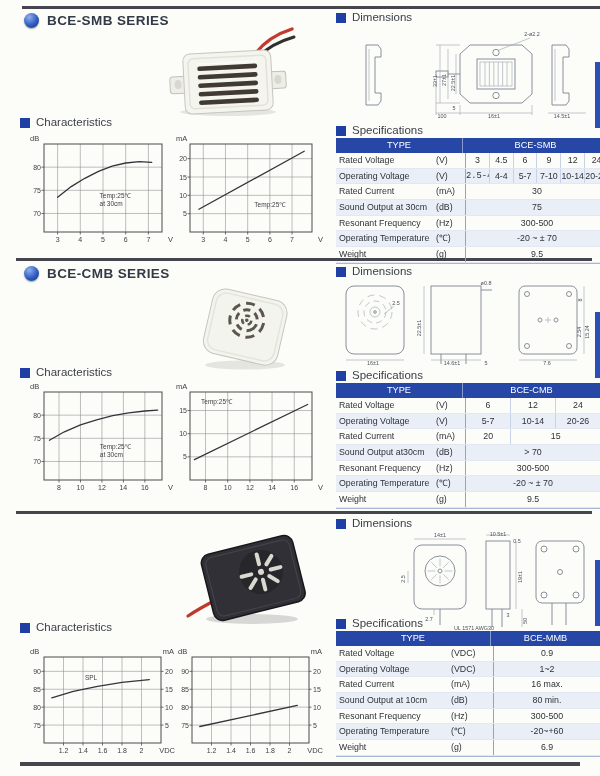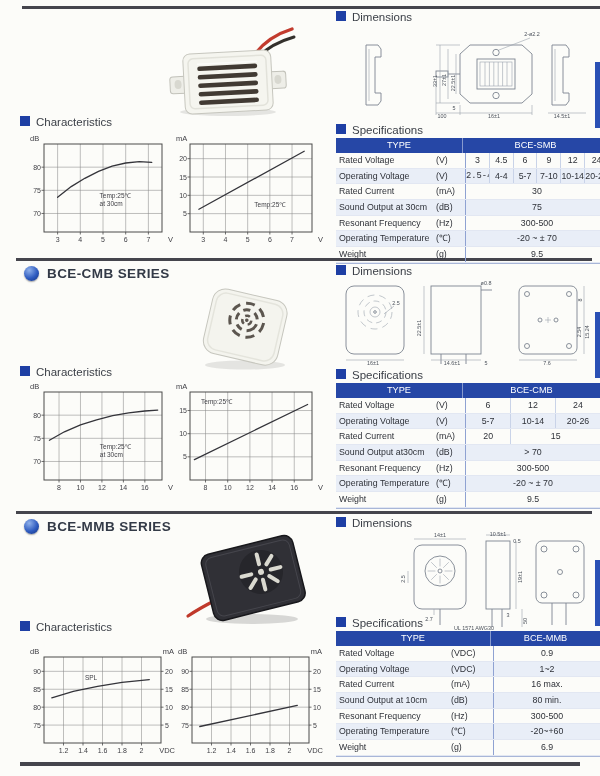--- a/index.html
+++ b/index.html
@@ -4,21 +4,21 @@
 <style>
   html,body{margin:0;padding:0;background:#e8e8e4;}
   .page{position:relative;width:600px;height:776px;background:#fcfcf9;overflow:hidden;
         font-family:"Liberation Sans",sans-serif;}
   .rule{position:absolute;background:#45454d;}
   .series-title{position:absolute;display:flex;align-items:center;gap:8px;
         font-weight:bold;font-size:13.5px;color:#333a47;letter-spacing:.4px;}
   .bullet{width:15px;height:15px;border-radius:50%;flex:0 0 15px;
         background:radial-gradient(circle at 35% 28%, #8fb0ea, #2f5cc0 55%, #122f7c);
         box-shadow:0 1px 1.5px rgba(0,0,0,.35);}
-  .subhdr{position:absolute;display:flex;align-items:flex-start;gap:6px;
+  .subhdr{position:absolute;display:flex;align-items:flex-end;gap:6px;
         font-size:11.5px;color:#3c4048;}
   .sq{width:10px;height:10px;background:#1e3fa4;flex:0 0 10px;}
   svg{position:absolute;overflow:visible;}
   svg text{font-family:"Liberation Sans",sans-serif;}
   .chart .grid{stroke:#8a8a8a;stroke-width:.55;}
   .chart .box{fill:none;stroke:#4a4a4a;stroke-width:1;}
   .chart .tickmark{stroke:#4a4a4a;stroke-width:.8;}
   .chart .curve{fill:none;stroke:#34343a;stroke-width:1.3;stroke-linecap:round;}
   .chart .tick{font-size:7px;fill:#3e3e44;}
   .chart .lab{font-size:7.5px;fill:#3e3e44;}
@@ -50,20 +50,24 @@
 
   <div class="rule" style="left:22px;top:6px;width:578px;height:3px"></div>
   <div class="rule" style="left:16px;top:258px;width:576px;height:3px"></div>
   <div class="rule" style="left:16px;top:511px;width:576px;height:3px"></div>
   <div class="rule" style="left:20px;top:762px;width:560px;height:4px"></div>
 
   <div class="edge-tab" style="left:595px;top:62px;height:66px"></div>
   <div class="edge-tab" style="left:595px;top:312px;height:66px"></div>
   <div class="edge-tab" style="left:595px;top:560px;height:66px"></div>
 
+  <div class="series-title" style="left:24px;top:13px">
+    <span class="bullet"></span>
+    <span>BCE-SMB SERIES</span>
+  </div>
 
   <svg width="140" height="94" style="left:158px;top:24px">
     <ellipse cx="70" cy="88" rx="48" ry="4" fill="rgba(60,60,60,.12)"></ellipse>
     <path d="M97,30 C106,18 118,10 134,5" stroke="#c23b2e" stroke-width="3.4" fill="none" stroke-linecap="round"></path>
     <path d="M100,33 C110,23 122,17 136,13" stroke="#33302c" stroke-width="3" fill="none" stroke-linecap="round"></path>
     <g transform="rotate(-3 70 58)">
       <rect x="12" y="50" width="18" height="17" rx="3" fill="#eeeee8" stroke="#c2c2ba"></rect>
       <rect x="110" y="50" width="18" height="17" rx="3" fill="#eeeee8" stroke="#c2c2ba"></rect>
       <ellipse cx="20" cy="58" rx="3.5" ry="4.5" fill="#d8d8d0"></ellipse>
       <ellipse cx="120" cy="58" rx="3.5" ry="4.5" fill="#d8d8d0"></ellipse>
@@ -460,24 +464,20 @@
         <div class="spec-row">
           <div class="lbl">Weight</div>
           <div class="unit">(g)</div>
           <div class="vals">
             <div class="cell" style="flex: 3 1 0%;">9.5</div>
           </div>
         </div>
       </div>
     </div>
 
-  <div class="series-title" style="left:24px;top:519px">
-    <span class="bullet"></span>
-    <span>BCE-MMB SERIES</span>
-  </div>
 
   <svg width="135" height="106" style="left:186px;top:522px">
     <ellipse cx="66" cy="97" rx="46" ry="5" fill="rgba(50,50,50,.18)"></ellipse>
     <path d="M30,78 C18,84 8,90 2,94" stroke="#c0392b" stroke-width="3.2" fill="none" stroke-linecap="round"></path>
     <g transform="rotate(-14 67 55)">
       <rect x="20" y="22" width="94" height="68" rx="9" fill="#303036" stroke="#17171b" stroke-width="1.5"></rect>
       <rect x="24" y="26" width="86" height="60" rx="7" fill="none" stroke="#45454c"></rect>
       <circle cx="76" cy="52" r="22" fill="#26262b"></circle>
       <g stroke="#dad9d0" stroke-width="4" stroke-linecap="round">
         <line x1="76" y1="44" x2="76" y2="34"></line>

